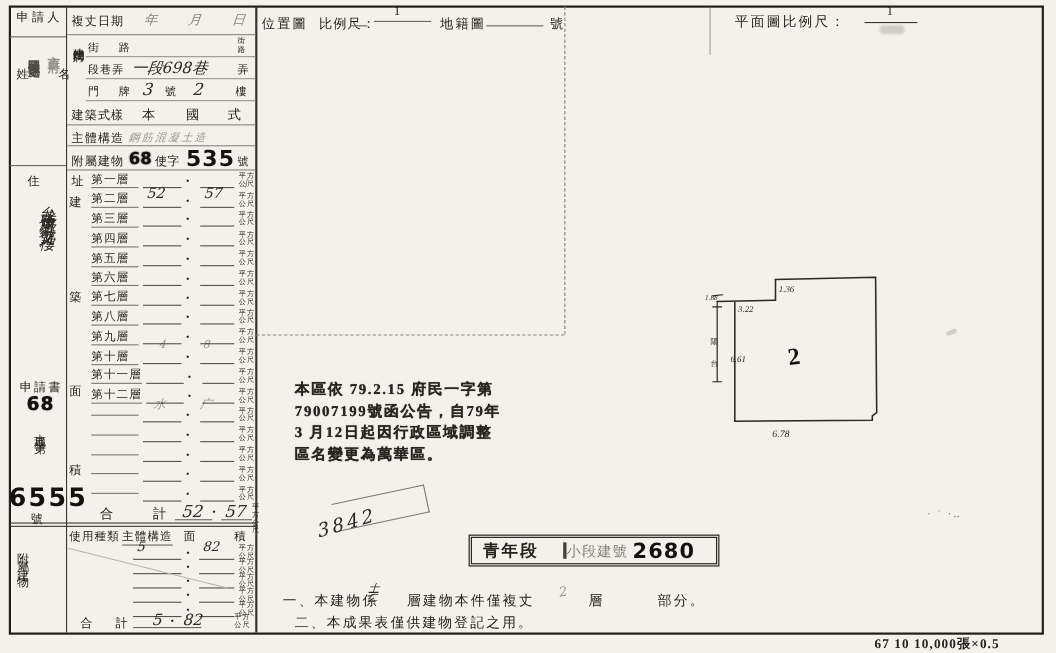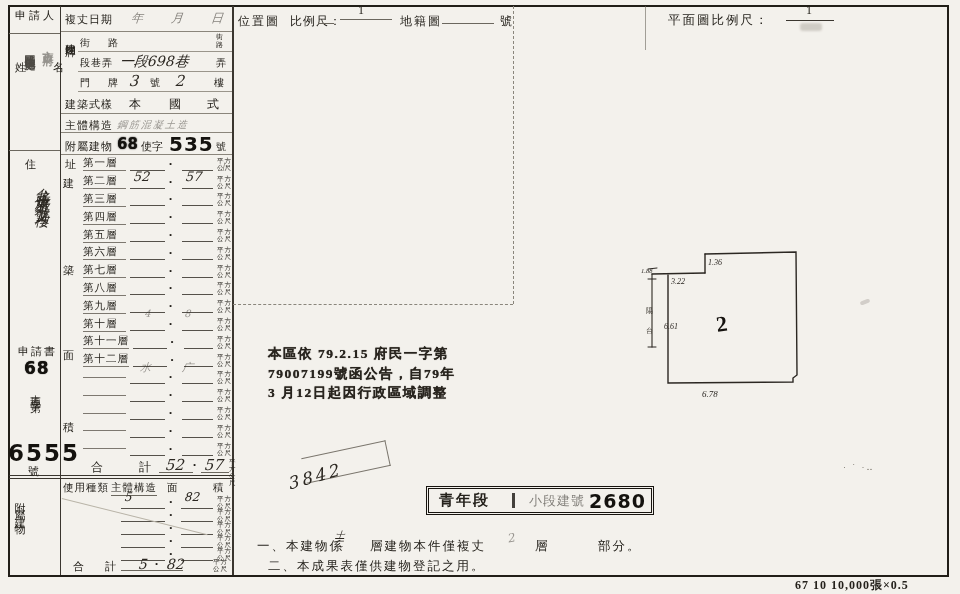--- a/index.html
+++ b/index.html
@@ -511,29 +511,30 @@
     <text x="62" y="162" font-size="9" fill="#2b2722" font-style="italic">6.78</text>
     <text x="76" y="96" font-size="22" font-weight="bold" fill="#16130f" transform="rotate(-8 84 88)">2</text>
     <text x="6" y="78" font-size="7" fill="#3a362f">陽</text>
     <text x="6" y="98" font-size="7" fill="#3a362f">台</text>
   </svg>
 
   <div class="abs" style="left:268px;top:344px;">
     <div class="notice">本區依 79.2.15 府民一字第</div>
     <div class="notice">79007199號函公告，自79年</div>
     <div class="notice">3 月12日起因行政區域調整</div>
+    <div class="notice">區名變更為萬華區。</div>
   </div>
 
   <div class="bx" style="left:303px;top:449px;width:86px;height:26px;border:1px solid #5d584e;border-left:none;transform:rotate(-12deg);opacity:.8;"></div>
   <div class="abs hw" style="left:288px;top:466px;font-size:17px;letter-spacing:3px;transform:rotate(-16deg) skewX(-6deg);">3842</div>
 
   <div class="bx" style="left:426px;top:486px;width:228px;height:29px;border:3px double #17140f;background:#f3f1ec;display:flex;align-items:center;">
     <span class="print" style="font-size:15px;font-weight:bold;letter-spacing:2px;margin-left:10px;">青年段</span>
     <span style="width:3px;height:15px;background:#17140f;margin-left:22px;opacity:.8;"></span>
-    <span class="print faded" style="font-size:13px;letter-spacing:1px;margin-left:14px;">小段建號</span>
+    <span class="print faded" style="font-size:13px;letter-spacing:1px;margin-left:0;">小段建號</span>
     <span class="stampnum" style="font-size:19px;letter-spacing:1px;margin-left:4px;">2680</span>
   </div>
 
   <div class="abs print" style="left:257px;top:538px;font-size:12.5px;letter-spacing:2px;">一、本建物係</div>
   <div class="abs hw" style="left:335px;top:531px;font-size:9px;line-height:9px;text-align:center;">
     <span>十</span><br><span style="border-top:1px solid #2b2721;">二</span>
   </div>
   <div class="abs print" style="left:370px;top:538px;font-size:12.5px;letter-spacing:2px;">層建物本件僅複丈</div>
   <div class="abs hw vfaded" style="left:508px;top:531px;font-size:12px;transform:rotate(-10deg);">2</div>
   <div class="abs print" style="left:535px;top:538px;font-size:12.5px;">層</div>

